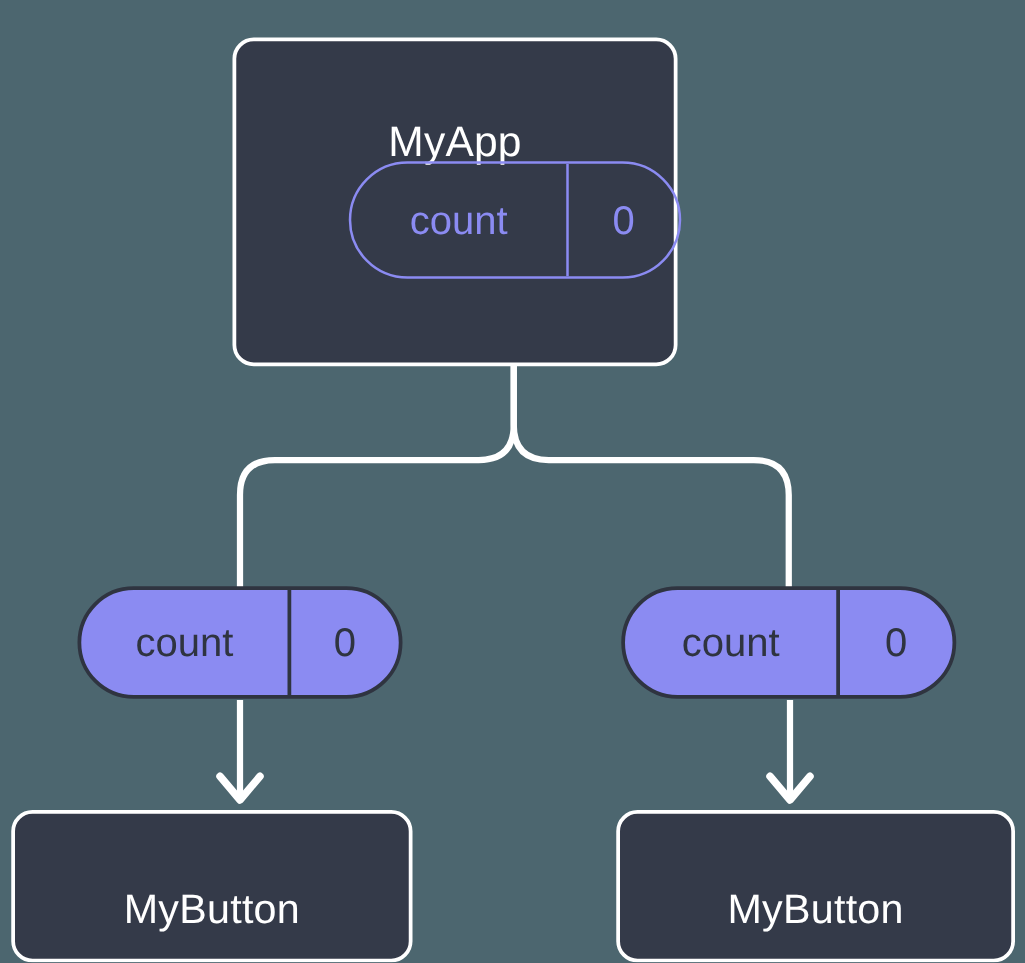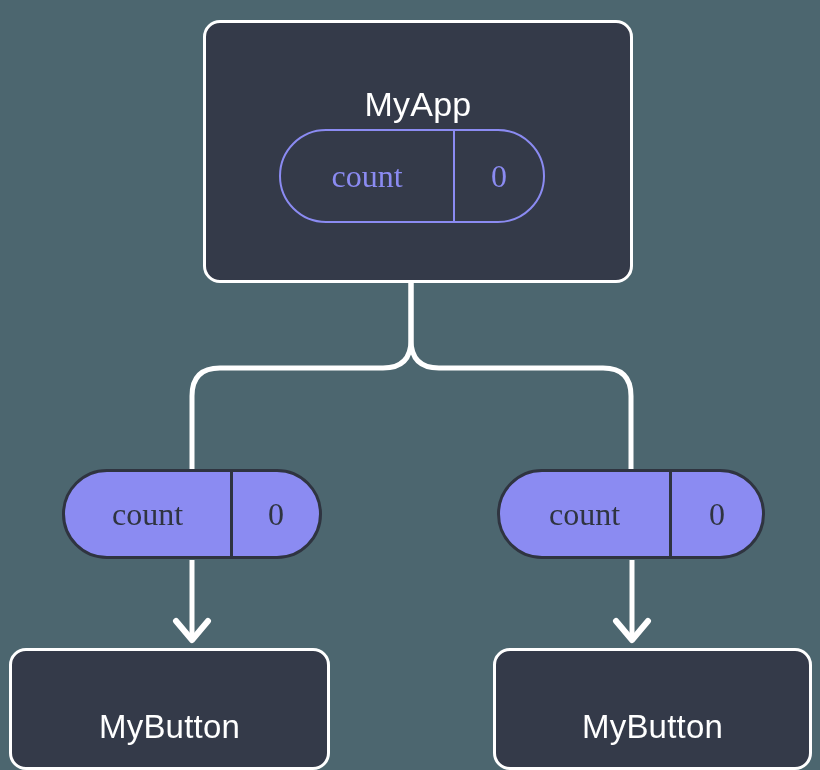--- a/index.html
+++ b/index.html
@@ -40,24 +40,23 @@
     color: #ffffff;
     font-size: 34px;
     font-weight: 400;
     letter-spacing: 0.2px;
     white-space: nowrap;
   }
 
   
   #app-box {
     left: 186px;
-    top: 20px;
-    width: 430px;
+    top: 30px;
+    width: 356px;
     height: 263px;
-    margin-left: 17px;
   }
   #app-title {
     top: 62px;
   }
 
   
   #button-box-left {
     left: 9px;
     top: 648px;
     width: 321px;
@@ -85,21 +84,20 @@
     border-radius: 999px;
     overflow: hidden;
   }
   .pill .pill-key,
   .pill .pill-val {
     display: flex;
     align-items: center;
     justify-content: center;
     white-space: nowrap;
     box-sizing: border-box;
-    font-family: Liberation Serif, serif;
   }
 
   
   #app-pill {
     left: 279px;
     top: 129px;
     width: 266px;
     height: 94px;
     border: 2px solid #8b8bf2;
     background: transparent;

